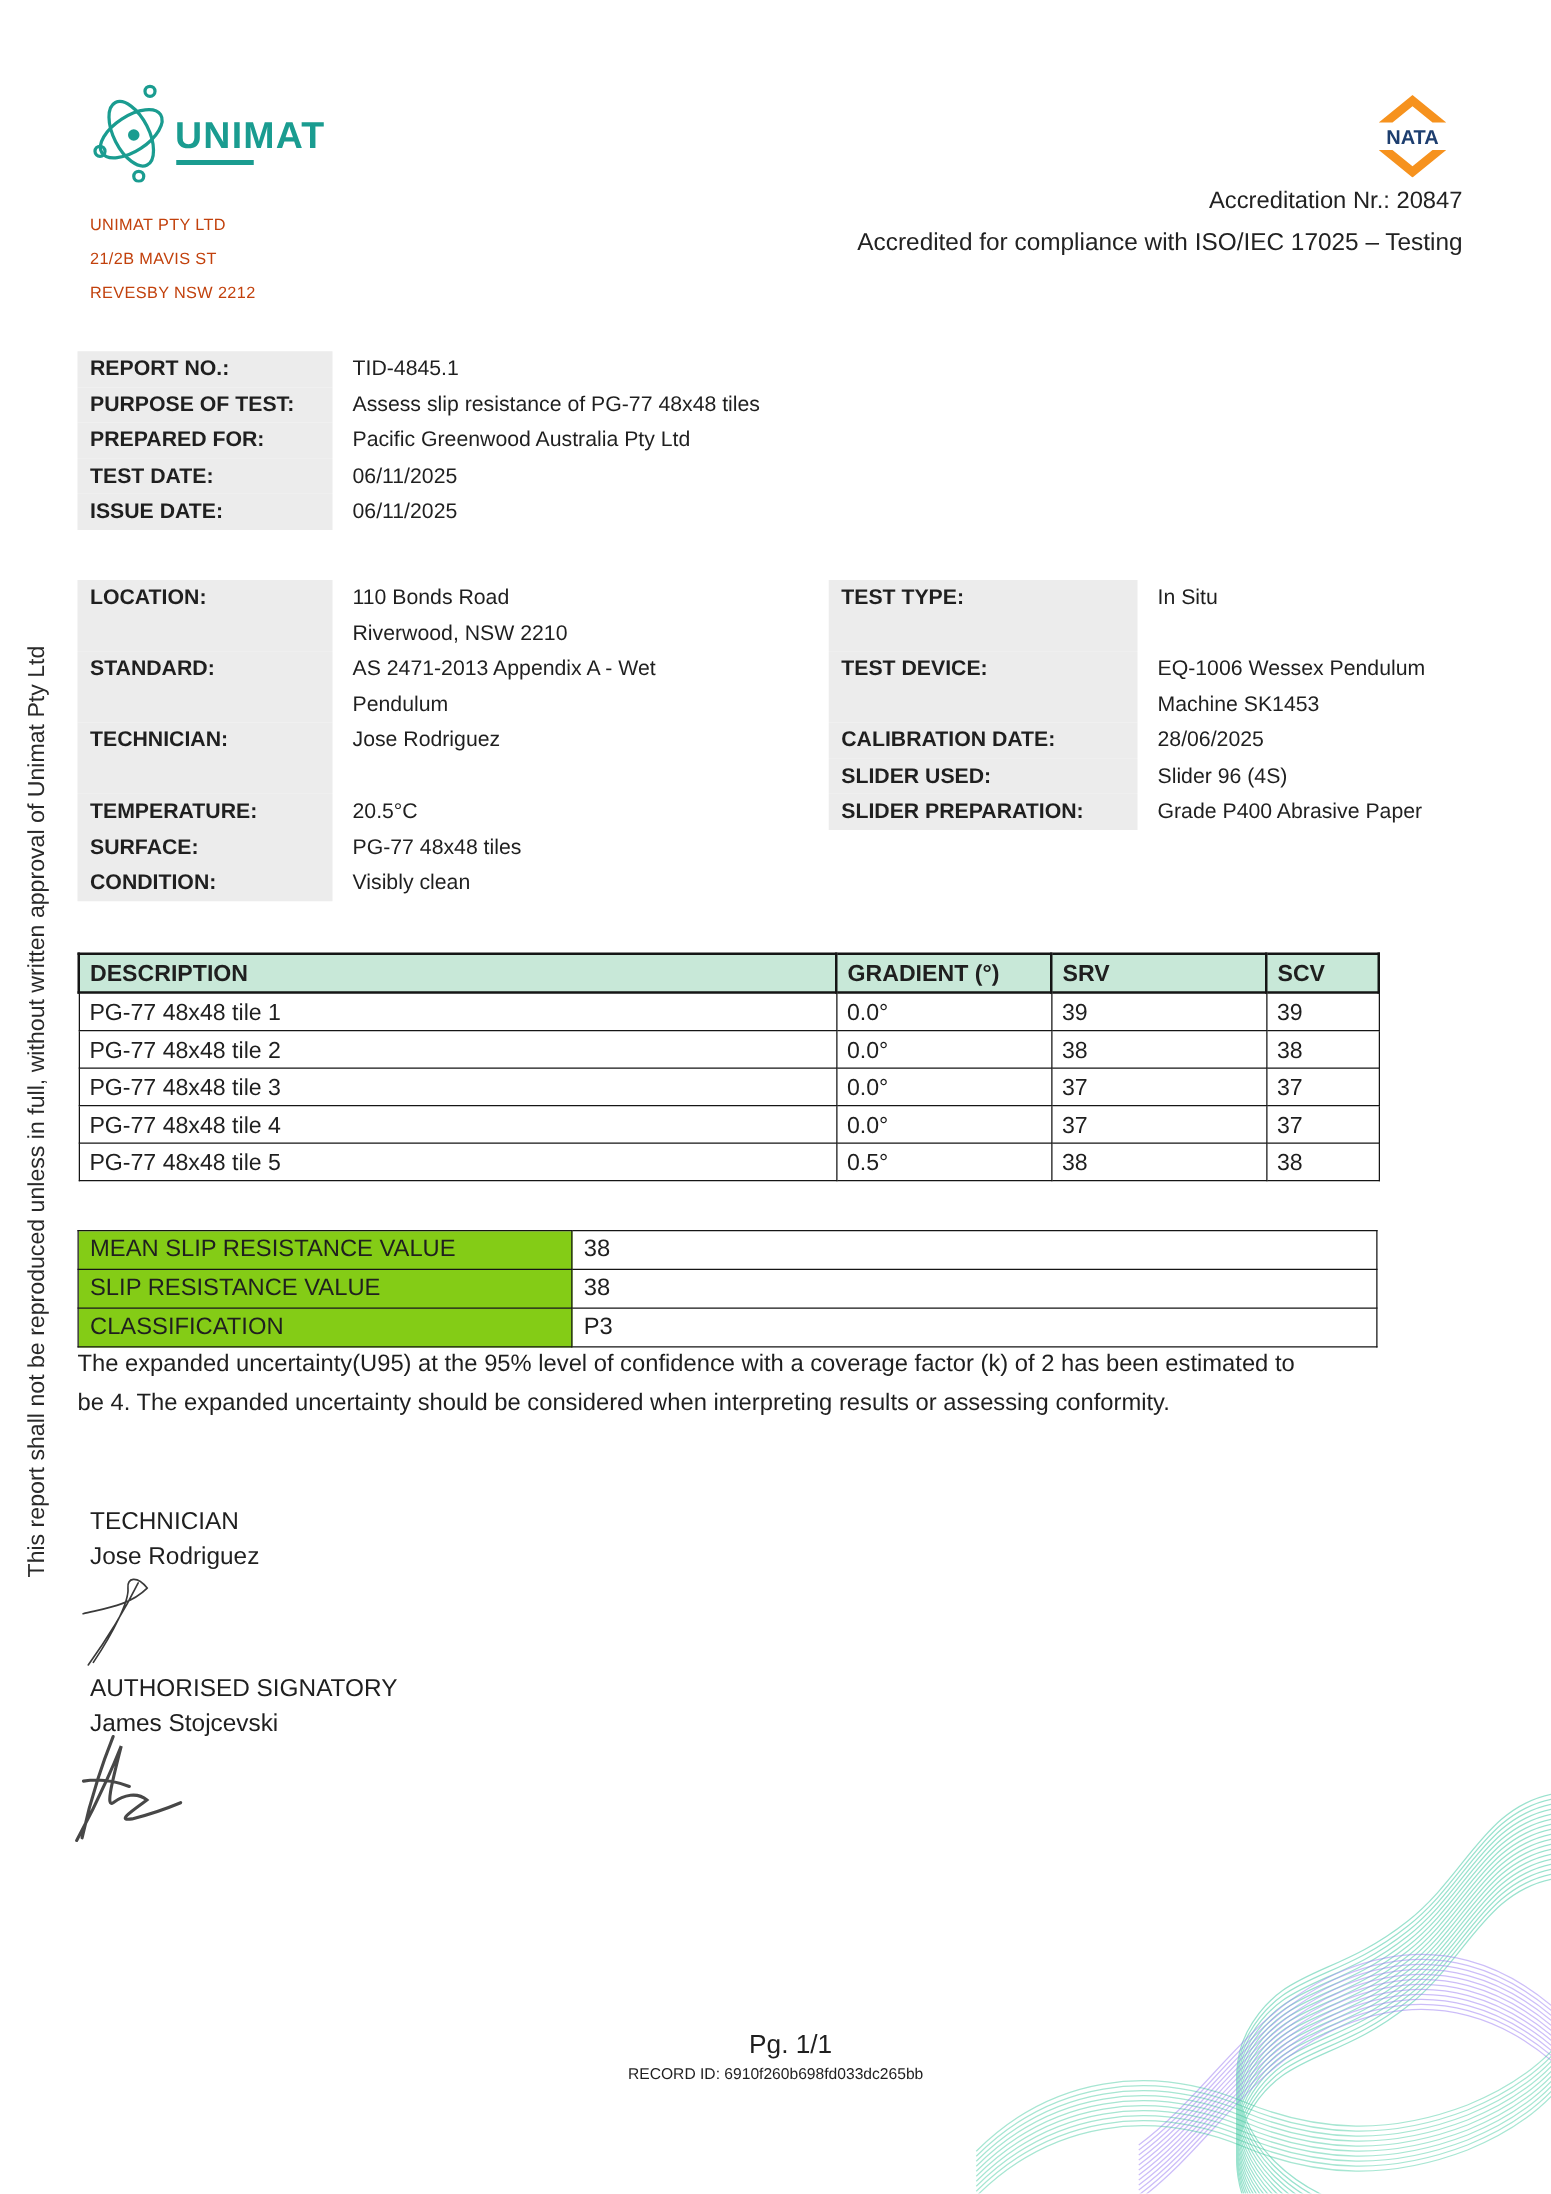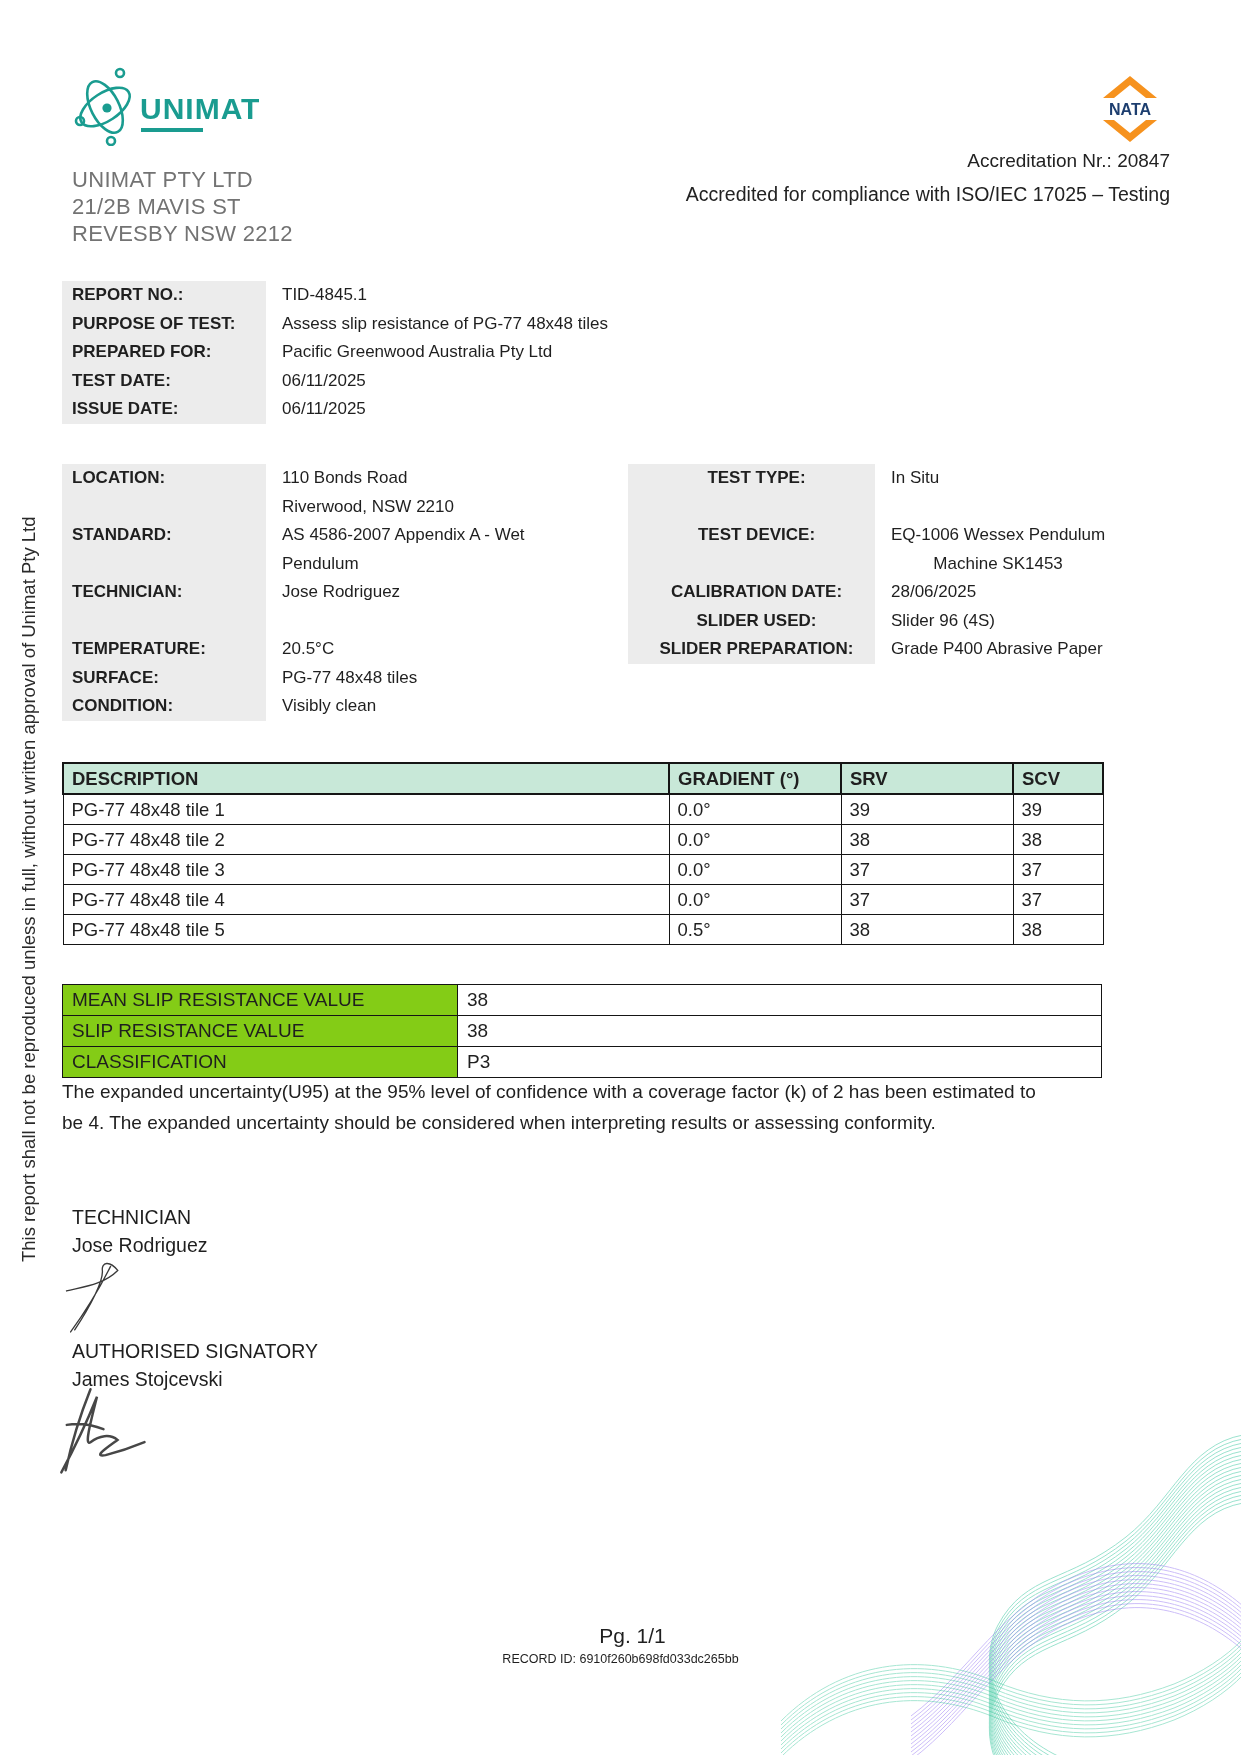--- a/index.html
+++ b/index.html
@@ -9,22 +9,22 @@
 
   
   .side-note{position:absolute;left:18px;top:372px;height:890px;width:26px;
     writing-mode:vertical-rl;transform:rotate(180deg);white-space:nowrap;
     font-size:18.5px;color:#2a2a2a;}
 
   
   .logo-text{position:absolute;left:140px;top:92px;font-size:30px;font-weight:bold;
     color:#1a9c90;letter-spacing:1px;}
   .logo-underline{position:absolute;left:141px;top:128px;width:62px;height:4px;background:#1a9c90;}
-  .company{position:absolute;left:72px;top:166px;font-size:22px;line-height:27px;
-    letter-spacing:.3px;color:#737373;}
+  .company{position:absolute;left:72px;top:166px;font-size:13px;line-height:27px;
+    letter-spacing:.3px;color:#c2410c;}
   .nata-wrap{position:absolute;left:1100px;top:76px;width:60px;height:66px;}
   .accred{position:absolute;right:71px;top:150px;text-align:right;font-size:19px;color:#222;}
   .accred .l2{margin-top:11px;font-size:19.5px;}
 
   
   .kv-block{position:absolute;display:flex;flex-direction:column;}
   .krow{display:flex;}
   .krow .kl{width:204px;background:#ececec;font-weight:bold;padding-left:10px;box-sizing:border-box;}
   .krow .kv{padding-left:16px;}
   .kv-block,.krow{font-size:17px;line-height:28.5px;}
@@ -121,21 +121,21 @@
     <div class="krow h2">
       <div class="kl">LOCATION:</div>
       <div class="kv">
           <div>110 Bonds Road</div>
                       <div>Riverwood, NSW 2210</div>
         </div>
     </div>
     <div class="krow h2">
       <div class="kl">STANDARD:</div>
       <div class="kv">
-          <div>AS 4586-2007 Appendix A - Wet</div>
+          <div>AS 2471-2013 Appendix A - Wet</div>
                       <div>Pendulum</div>
         </div>
     </div>
     <div class="krow h2">
       <div class="kl">TECHNICIAN:</div>
       <div class="kv">
           <div>Jose Rodriguez</div>
         </div>
     </div>
     <div class="krow h1">
@@ -151,21 +151,21 @@
         </div>
     </div>
     <div class="krow h1">
       <div class="kl">CONDITION:</div>
       <div class="kv">
           <div>Visibly clean</div>
         </div>
     </div>
   </div>
 
-  <div class="kv-block right-block" style="left:628px;top:464px;width:520px;text-align:center;">
+  <div class="kv-block right-block" style="left:663px;top:464px;width:520px;">
     <div class="krow h2">
       <div class="kl">TEST TYPE:</div>
       <div class="kv">
           <div>In Situ</div>
         </div>
     </div>
     <div class="krow h2">
       <div class="kl">TEST DEVICE:</div>
       <div class="kv">
           <div>EQ-1006 Wessex Pendulum</div>

